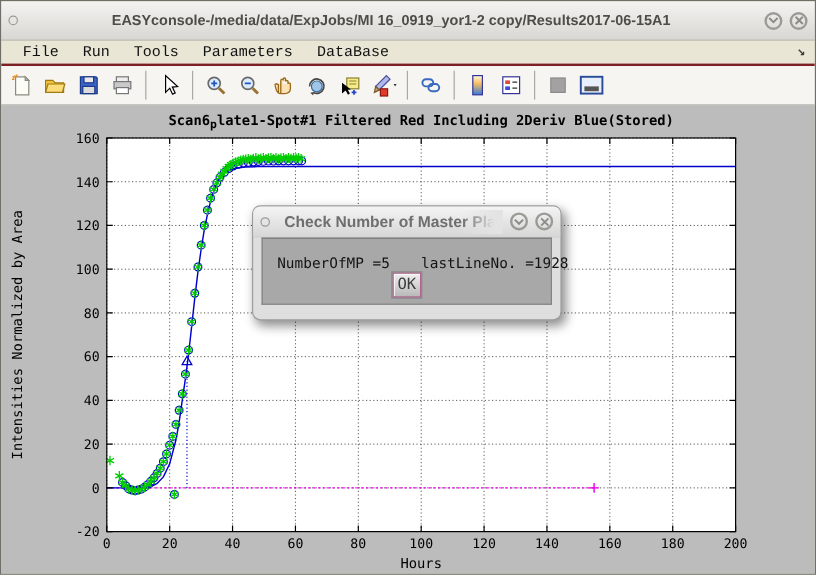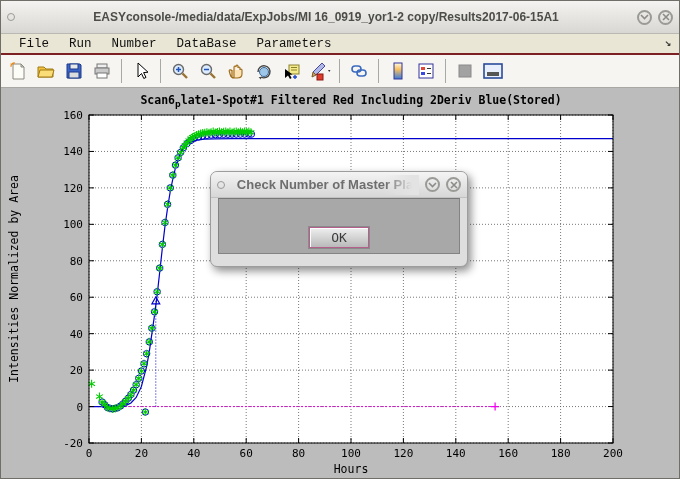--- a/index.html
+++ b/index.html
@@ -69,21 +69,21 @@
   }
   .dlg-content{
     margin:0 7px;height:56px;background:#a8a8a8;
     border:1px solid #838383;border-top-color:#777;position:relative;
     font-family:"DejaVu Sans Mono",monospace;font-size:12px;color:#141414;
   }
   .dlg-textrow{position:absolute;left:12px;top:13px;white-space:nowrap;}
   .dlg-textrow .sp2{margin-left:26px;}
   .ok{
     position:absolute;left:50%;transform:translateX(-50%);bottom:5px;
-    width:60px;height:21px;
+    width:24px;height:21px;
     background:linear-gradient(#efefef,#b9b9b9);
     border:1px solid #b4608d;outline:1px solid #8a8a8a;
     box-shadow:inset 1px 1px 0 #fdfdfd;
     font-family:"DejaVu Sans Mono",monospace;font-size:13px;color:#3c3c3c;
     padding:0;cursor:default;
   }
 </style>
 </head>
 <body>
 
@@ -102,23 +102,23 @@
         <svg width="8" height="8" viewBox="0 0 8 8">
             <path d="M1 1 L7 7 M7 1 L1 7" stroke="#8b8b87" stroke-width="1.6"></path>
           </svg>
       </span>
     </div>
   </div>
 
   <div class="menubar">
     <span class="mitem">File</span>
     <span class="mitem">Run</span>
-    <span class="mitem">Number</span>
+    <span class="mitem">Tools</span>
+    <span class="mitem">Parameters</span>
     <span class="mitem">DataBase</span>
-    <span class="mitem">Parameters</span>
     <span class="menu-corner">↘</span>
   </div>
 
   <div class="toolbar">
     <span class="tbtn">
       <svg width="20" height="20" viewBox="0 0 20 20">
         <path d="M5 3 h8 l3 3 v12 H5 z" fill="#fdfdf8" stroke="#8a8a80"></path>
           <path d="M13 3 l3 3 h-3 z" fill="#d8d8cc" stroke="#8a8a80"></path>
         <path d="M4 2 l1.4 1.4 M6 1 v2 M2.6 2.6 l1.4 1.4 M2 5 h2" stroke="#e88a1a" stroke-width="1.2"></path>
       </svg>
@@ -462,19 +462,22 @@
               </svg>
           </span>
           <span class="circle-btn">
             <svg width="8" height="8" viewBox="0 0 8 8">
                 <path d="M1 1 L7 7 M7 1 L1 7" stroke="#8b8b87" stroke-width="1.6"></path>
               </svg>
           </span>
         </div>
       </div>
       <div class="dlg-content">
+        <div class="dlg-textrow">
+          <span>NumberOfMP =5</span><span class="sp2">lastLineNo. =1928</span>
+        </div>
         <button class="ok">OK</button>
       </div>
     </div>
   </div>
 
   <div class="bottomstrip"></div>
 </div>
 
 </body></html>

